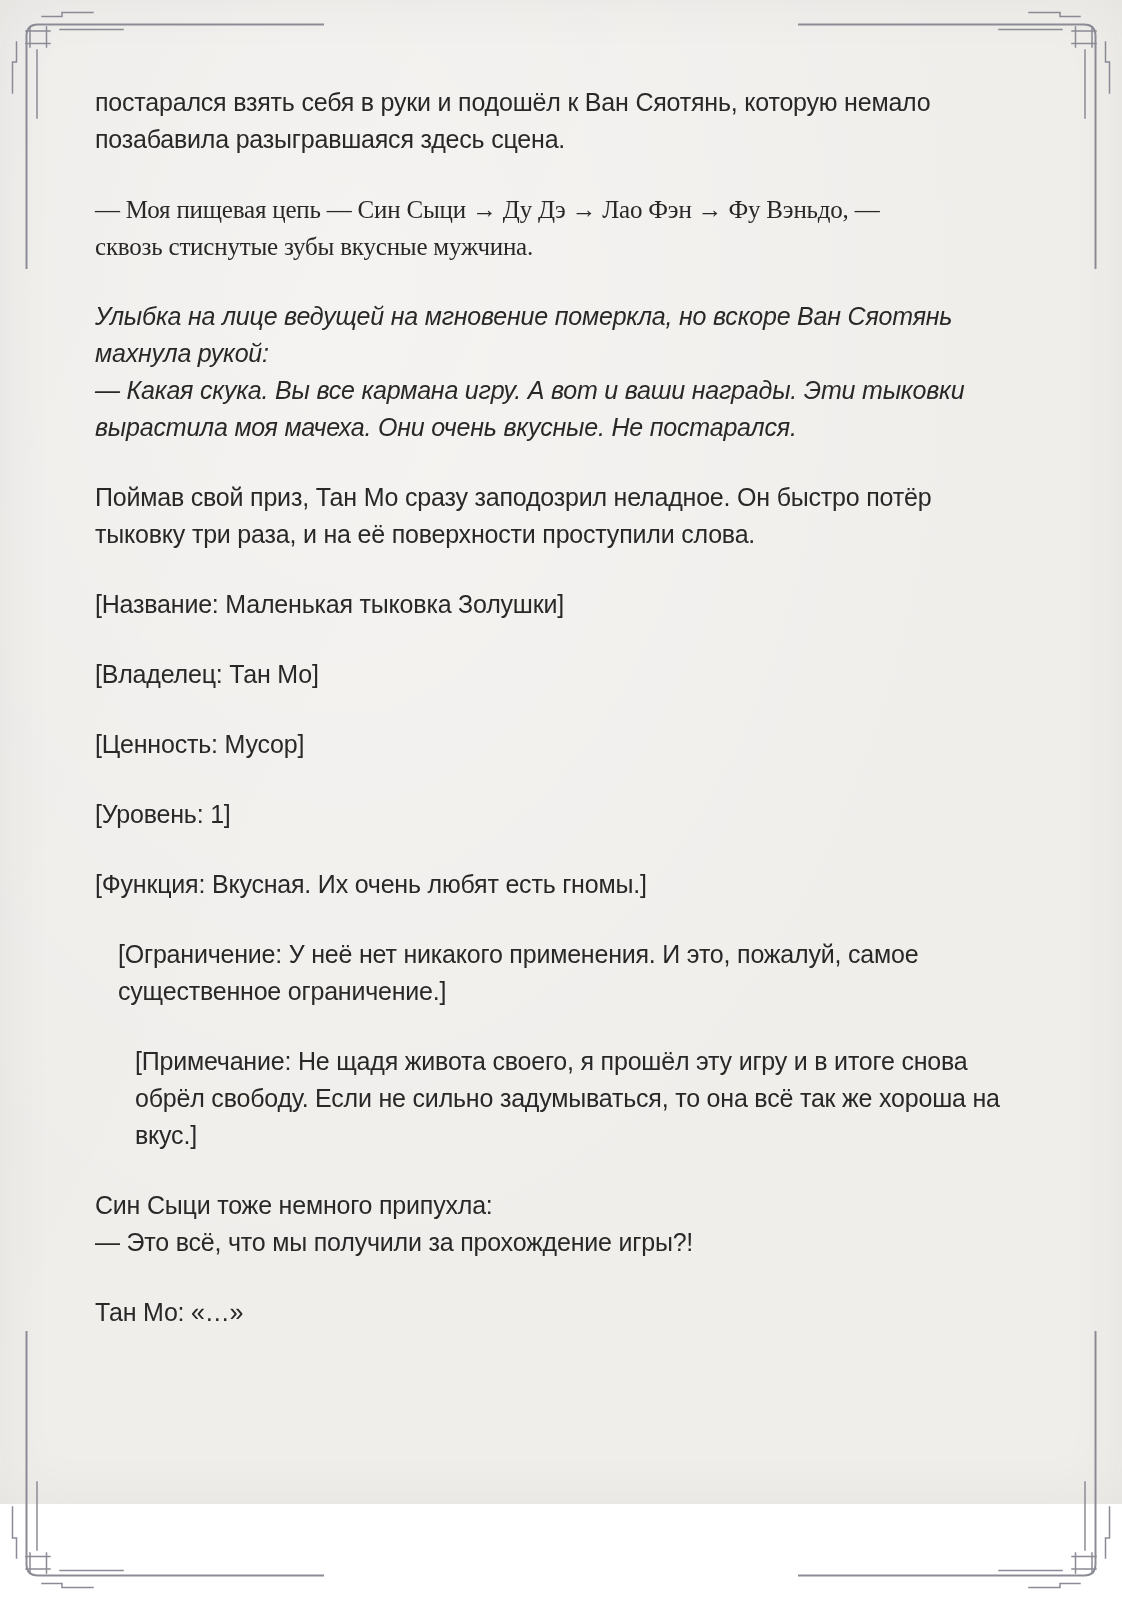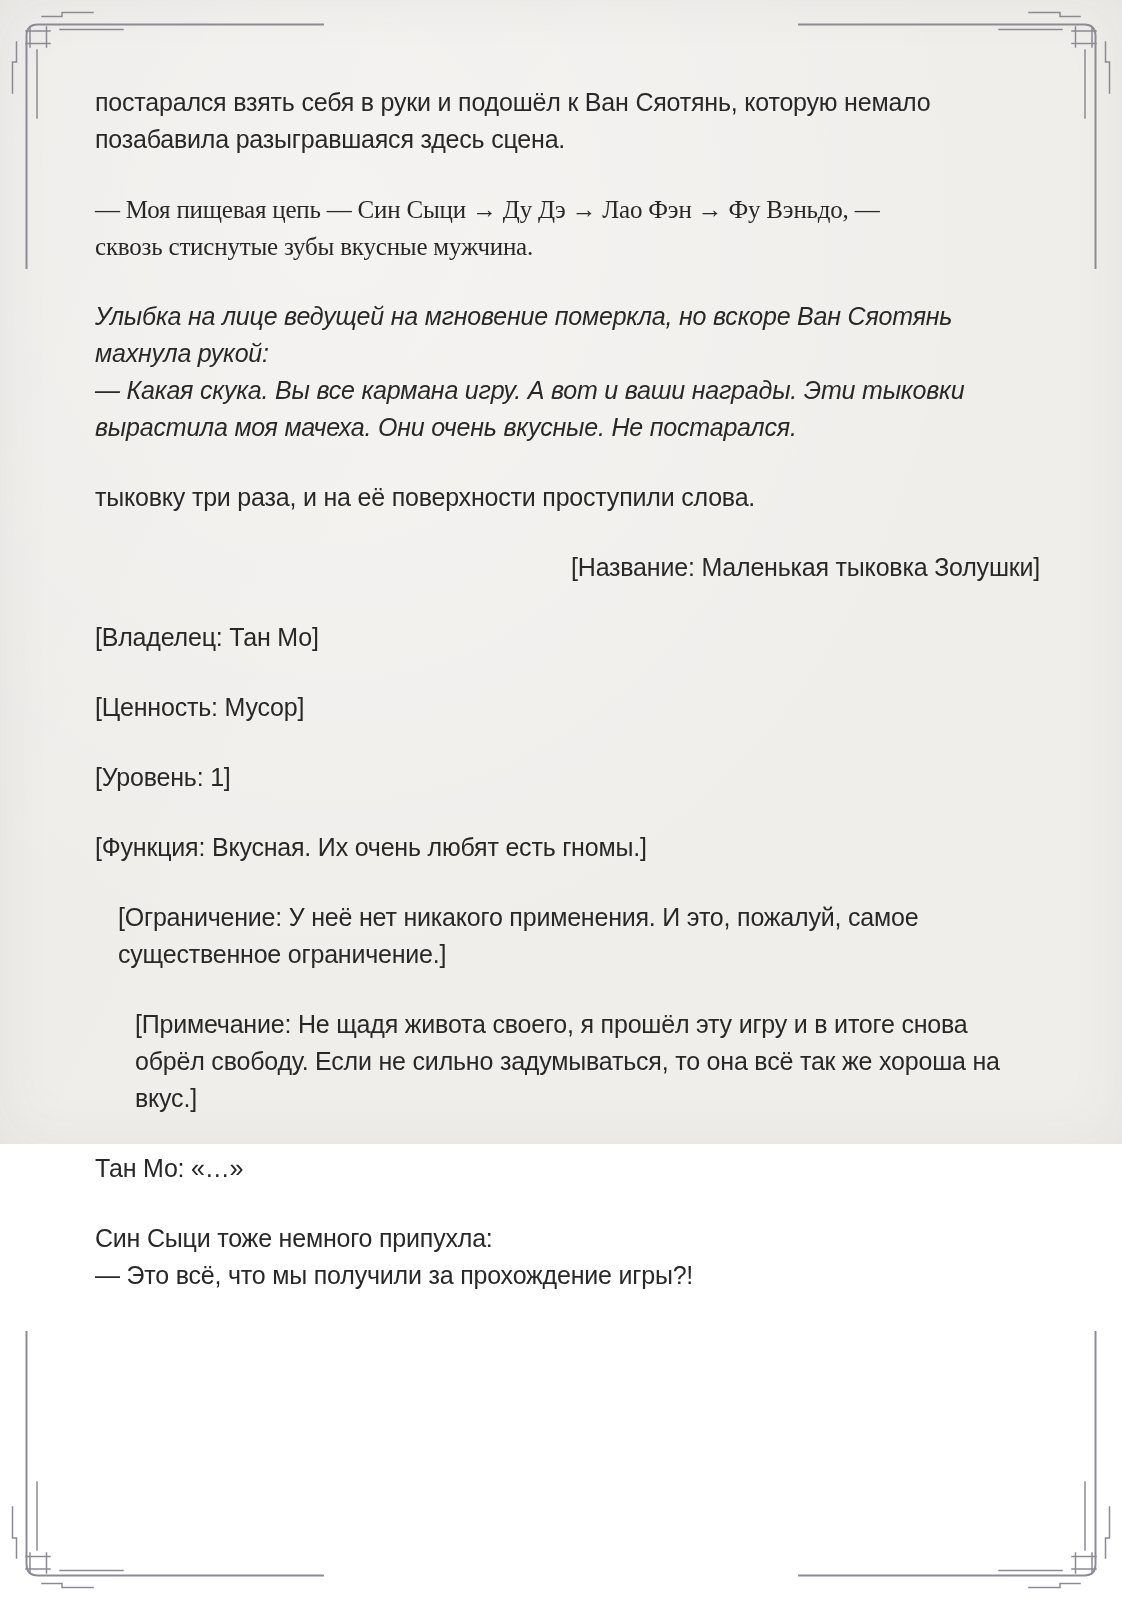--- a/index.html
+++ b/index.html
@@ -8,21 +8,21 @@
   }
   body {
     width: 1122px;
     height: 1600px;
     overflow: hidden;
     font-family: "Liberation Sans", "DejaVu Sans", sans-serif;
   }
   .page {
     position: relative;
     width: 1122px;
-    height: 1144px;
+    height: 1504px;
     background:
       radial-gradient(ellipse at 30% 20%, rgba(255,255,255,0.35), rgba(255,255,255,0) 60%),
       linear-gradient(115deg, rgba(0,0,0,0.015), rgba(0,0,0,0) 40%),
       #f0eeeb;
     box-shadow: inset 0 0 60px rgba(60,60,70,0.06);
   }
   .frame {
     position: absolute;
     inset: 0;
     pointer-events: none;
@@ -81,23 +81,24 @@
         <span class="line">— Моя пищевая цепь — Син Сыци → Ду Дэ → Лао Фэн → Фу Вэньдо, —</span>
         <span class="line">сквозь стиснутые зубы вкусные мужчина.</span>
       </p>
       <p style="color: rgb(40, 40, 40); font-style: italic;">
         <span class="line">Улыбка на лице ведущей на мгновение померкла, но вскоре Ван Сяотянь</span>
         <span class="line">махнула рукой:</span>
         <span class="line">— Какая скука. Вы все кармана игру. А вот и ваши награды. Эти тыковки</span>
         <span class="line">вырастила моя мачеха. Они очень вкусные. Не постарался.</span>
       </p>
       <p style="color: rgb(40, 40, 40);">
+        <span class="line">Поймав свой приз, Тан Мо сразу заподозрил неладное. Он быстро потёр</span>
         <span class="line">тыковку три раза, и на её поверхности проступили слова.</span>
       </p>
-      <p style="color: rgb(40, 40, 40); text-align: right;">
+      <p style="color: rgb(40, 40, 40);">
         <span class="line">[Название: Маленькая тыковка Золушки]</span>
       </p>
       <p style="color: rgb(40, 40, 40);">
         <span class="line">[Владелец: Тан Мо]</span>
       </p>
       <p style="color: rgb(40, 40, 40);">
         <span class="line">[Ценность: Мусор]</span>
       </p>
       <p style="color: rgb(40, 40, 40);">
         <span class="line">[Уровень: 1]</span>
@@ -108,21 +109,21 @@
       <p style="color: rgb(40, 40, 40); margin-left: 23px;">
         <span class="line">[Ограничение: У неё нет никакого применения. И это, пожалуй, самое</span>
         <span class="line">существенное ограничение.]</span>
       </p>
       <p style="color: rgb(40, 40, 40); margin-left: 40px;">
         <span class="line">[Примечание: Не щадя живота своего, я прошёл эту игру и в итоге снова</span>
         <span class="line">обрёл свободу. Если не сильно задумываться, то она всё так же хороша на</span>
         <span class="line">вкус.]</span>
       </p>
       <p style="color: rgb(40, 40, 40);">
-        <span class="line">Тан Мо: «…»</span>
+        <span class="line">Син Сыци тоже немного припухла:</span>
+        <span class="line">— Это всё, что мы получили за прохождение игры?!</span>
       </p>
       <p style="color: rgb(40, 40, 40);">
-        <span class="line">Син Сыци тоже немного припухла:</span>
-        <span class="line">— Это всё, что мы получили за прохождение игры?!</span>
+        <span class="line">Тан Мо: «…»</span>
       </p>
     </div>
 
 </div>
 
 </body></html>

